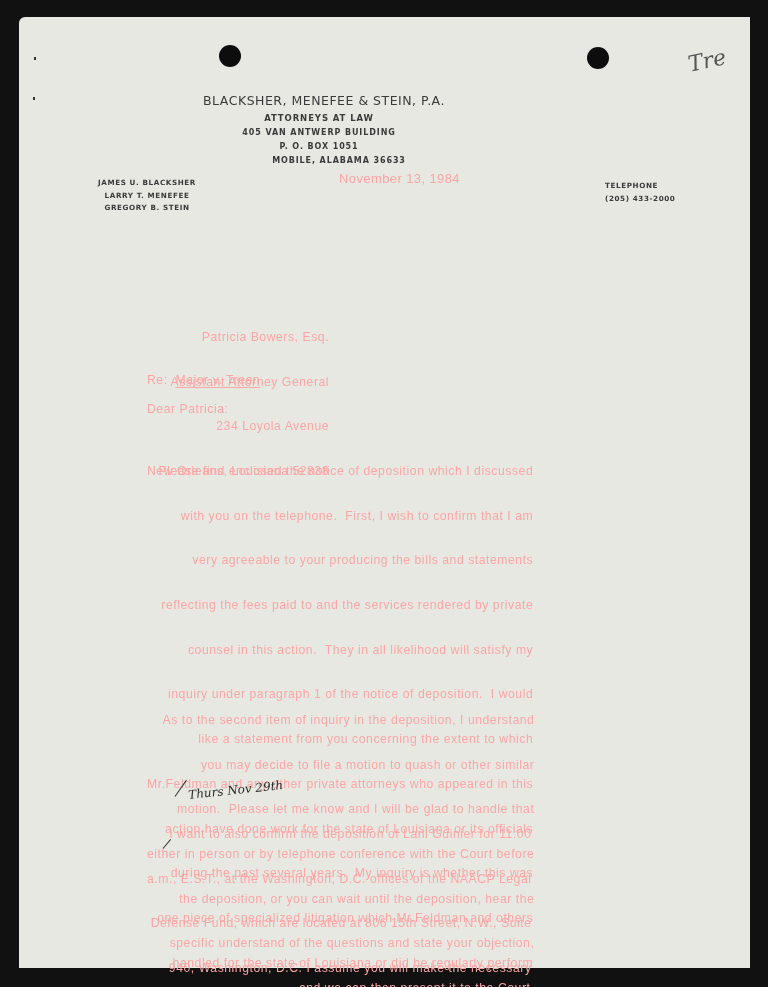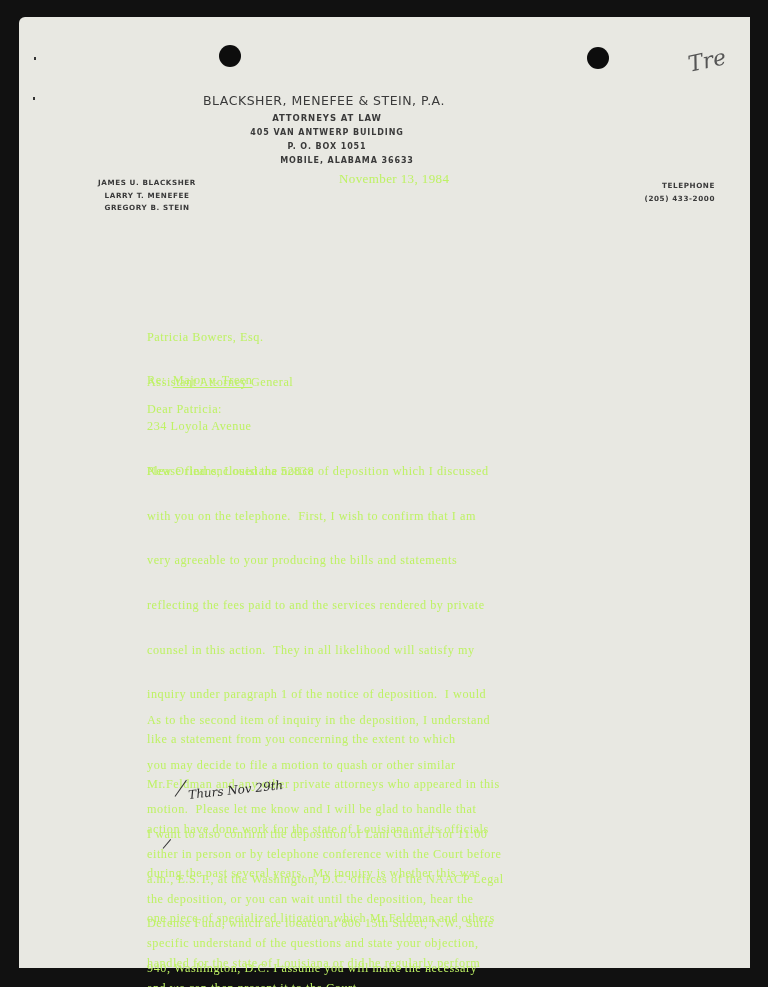--- a/index.html
+++ b/index.html
@@ -24,36 +24,37 @@
     }
     .lh {
       position: absolute;
       font-family: "DejaVu Sans", sans-serif;
       color: #3a3a3a;
       text-align: center;
       white-space: nowrap;
       letter-spacing: 0.5px;
     }
     .firm-name { font-size: 12.5px; left: 0; width: 648px; top: 93px; }
-    .lh-small { font-size: 8px; left: 12px; width: 630px; font-weight: bold; letter-spacing: 0.9px; }
+    .lh-small { font-size: 8px; left: 4px; width: 630px; font-weight: bold; letter-spacing: 0.9px; }
     .partners {
       position: absolute; left: 88px; top: 177px; width: 118px;
       font-family: "DejaVu Sans", sans-serif; font-size: 7.2px; font-weight: bold;
       color: #3a3a3a; text-align: center; line-height: 12.5px; letter-spacing: 0.6px;
     }
     .phone {
       position: absolute; left: 605px; top: 180px; width: 110px;
       font-family: "DejaVu Sans", sans-serif; font-size: 7.2px; font-weight: bold;
-      color: #3a3a3a; text-align: right; line-height: 12.5px; letter-spacing: 0.6px;
+      color: #3a3a3a; text-align: left; line-height: 12.5px; letter-spacing: 0.6px;
     }
     .typed {
       position: absolute;
-      font-family: Liberation Serif, serif;
-      color: #bef264;
+      font-family: Liberation Sans, sans-serif;
+      color: #fca5a5;
       white-space: pre;
+      text-align: right;
     }
     .date { left: 339px; top: 171px; font-size: 13px; letter-spacing: 0.4px; }
     .body-text {
       left: 147px;
       font-size: 12.2px;
       line-height: 14.9px;
       letter-spacing: 0.55px;
     }
     .re-line { top: 373px; }
     .re-title { text-decoration: underline; text-underline-offset: 3px; }

